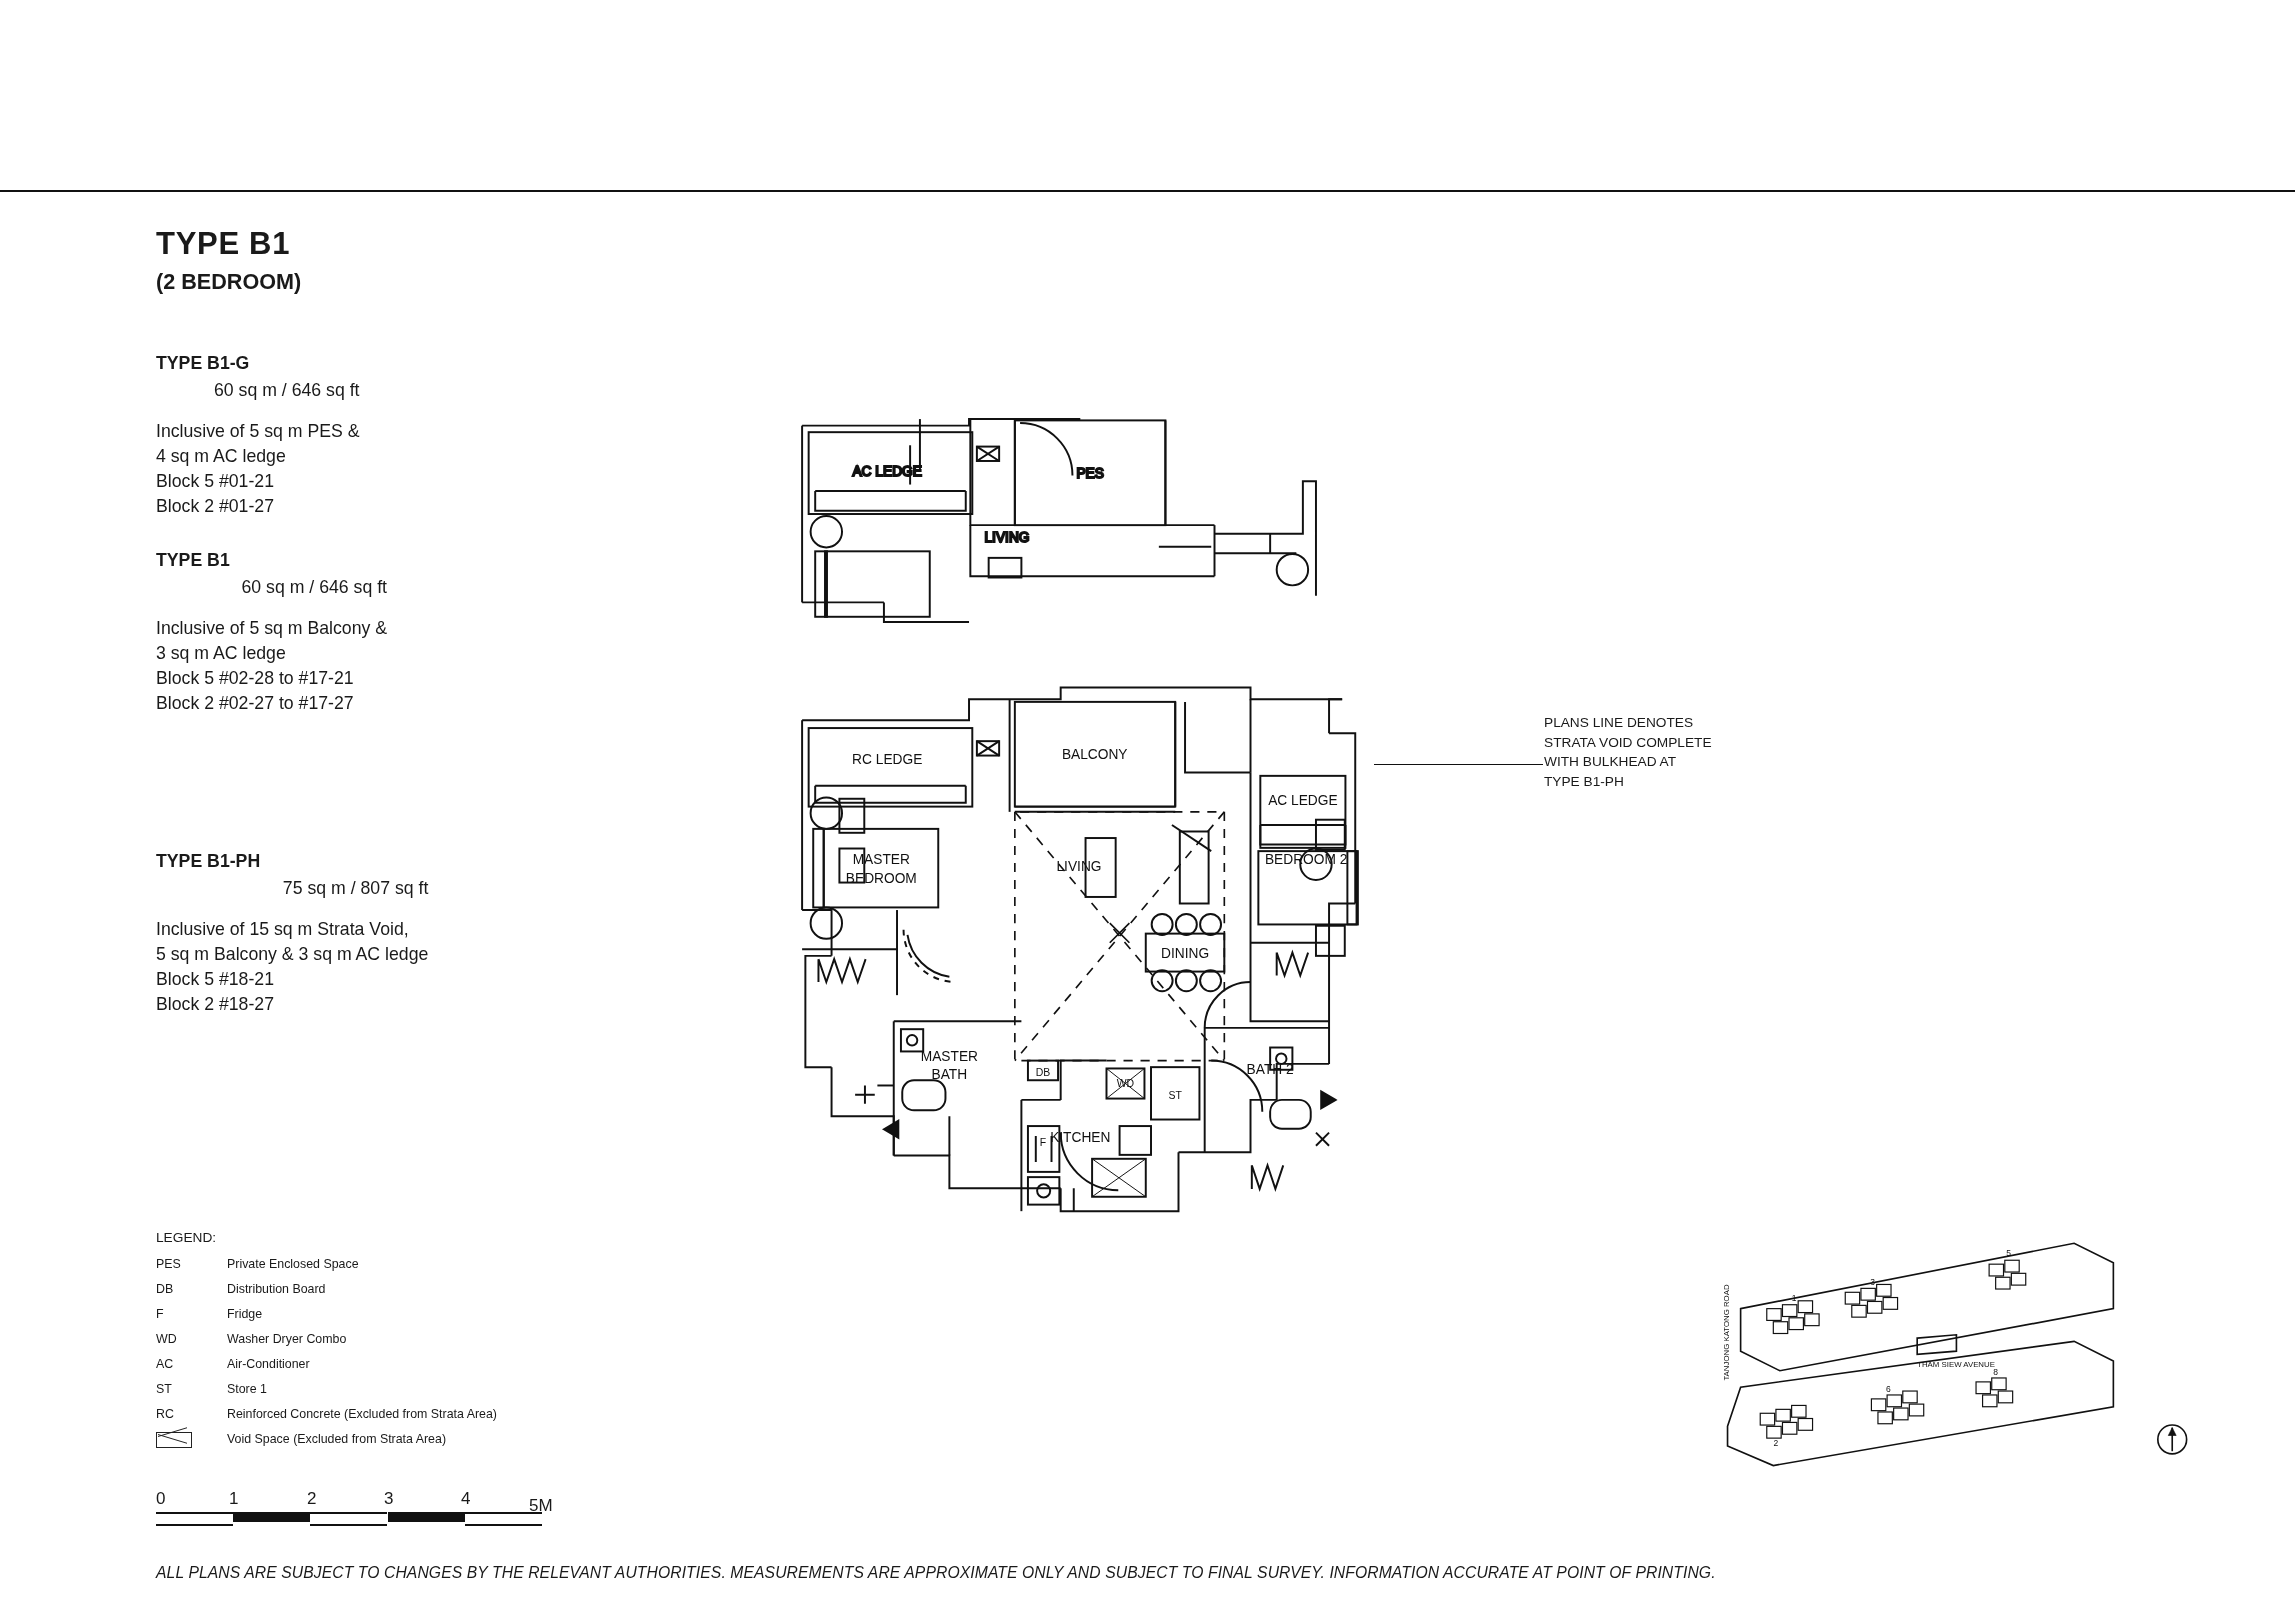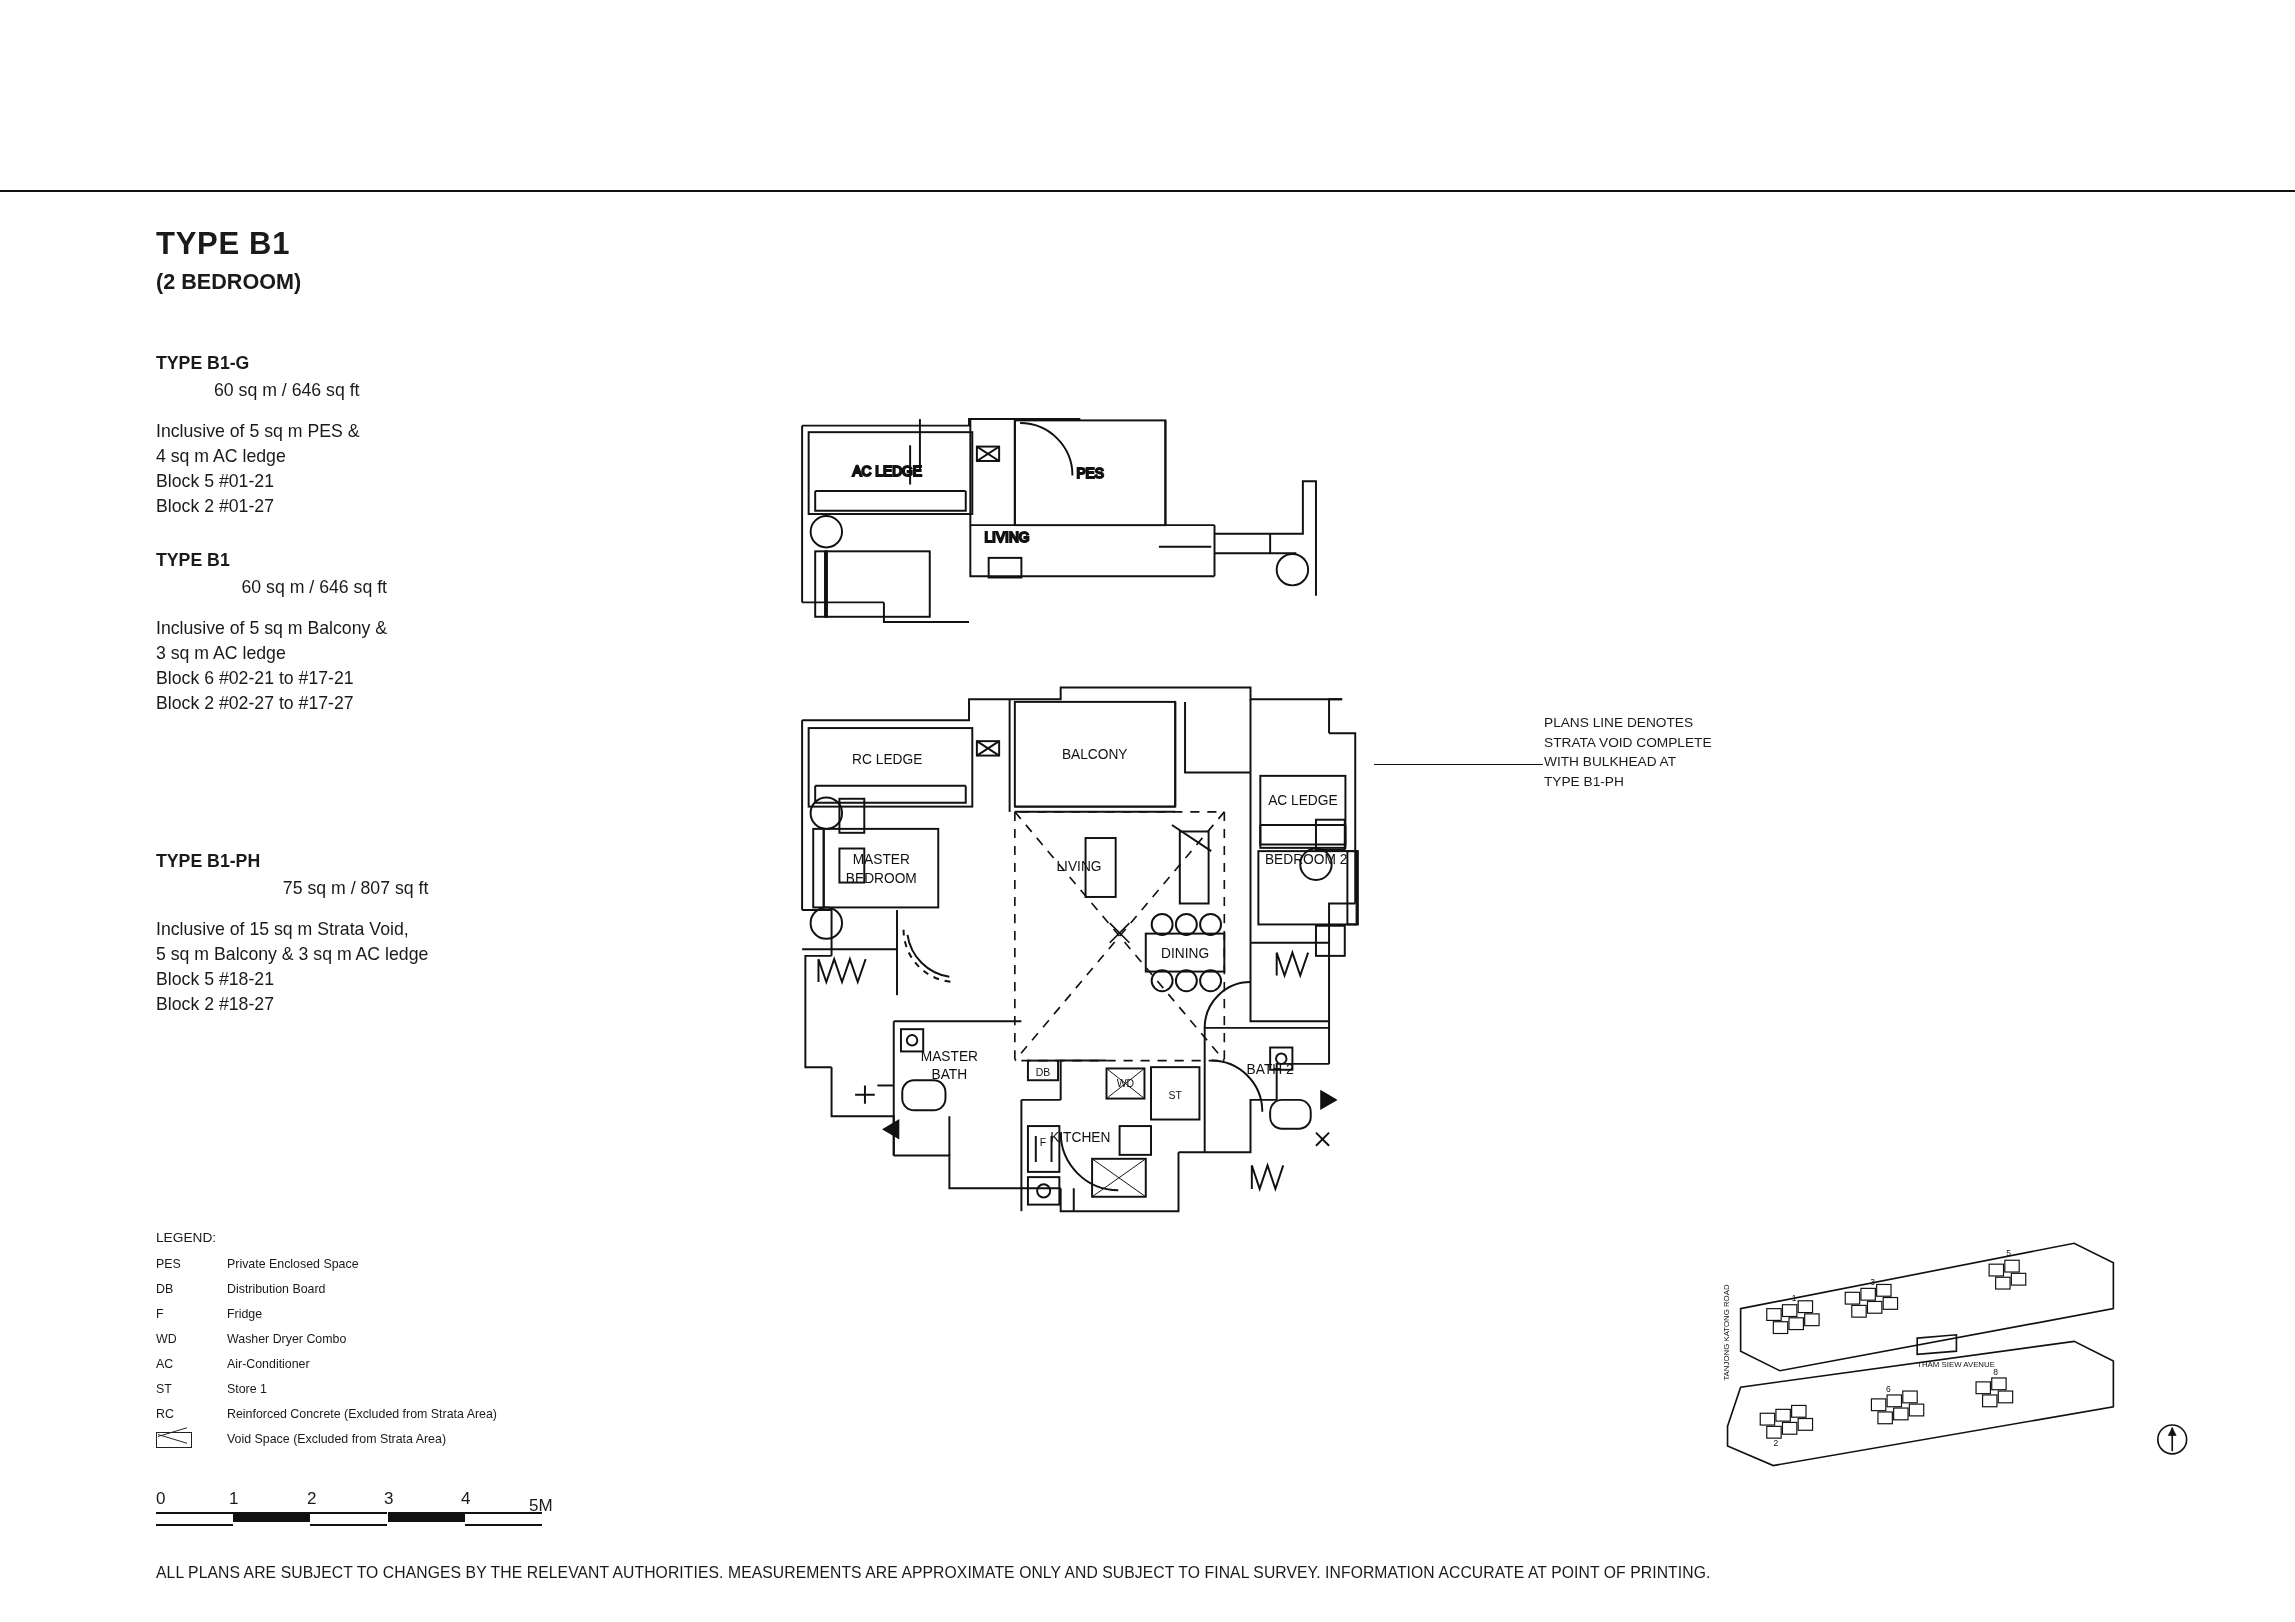--- a/index.html
+++ b/index.html
@@ -43,21 +43,21 @@
   
   #scalebar{left:156px;top:1489px;}
   #scalebar .nums{position:relative;height:19.6px;width:406px;font-size:17px;}
   #scalebar .nums span{position:absolute;top:0;}
   #scalebar .bar{position:relative;width:386px;height:9.2px;margin-top:3.9px;}
   #scalebar .seg{position:absolute;top:0;height:9.2px;width:77px;}
   #scalebar .seg.on{background:#111;}
   #scalebar .seg.off{background:#fff;border-top:2px solid #111;border-bottom:2px solid #111;}
 
   
-  #footer{left:156px;top:1564px;font-size:15.7px;letter-spacing:0.1px;}
+  #footer{left:156px;top:1564px;font-size:15.7px;font-style:italic;letter-spacing:0.1px;}
 
   
   #callout{left:1544px;top:713px;font-size:13.7px;line-height:19.6px;}
   #callout-line{left:1374px;top:764px;width:169px;height:1.3px;background:#111;}
 
   
   #plan{left:753px;top:406px;}
   #keyplan{left:1721px;top:1230px;}
 
   
@@ -80,21 +80,21 @@
   <div class="ln">4 sq m AC ledge</div>
   <div class="ln">Block 5 #01-21</div>
   <div class="ln">Block 2 #01-27</div>
 </div>
 
 <div class="spec" id="spec-b1">
   <div class="hd">TYPE B1</div>
   <div class="area">60 sq m / 646 sq ft</div>
   <div class="ln">Inclusive of 5 sq m Balcony &amp;</div>
   <div class="ln">3 sq m AC ledge</div>
-  <div class="ln">Block 6 #02-21 to #17-21</div>
+  <div class="ln">Block 5 #02-28 to #17-21</div>
   <div class="ln">Block 2 #02-27 to #17-27</div>
 </div>
 
 <div class="spec" id="spec-ph">
   <div class="hd">TYPE B1-PH</div>
   <div class="area">75 sq m / 807 sq ft</div>
   <div class="ln">Inclusive of 15 sq m Strata Void,</div>
   <div class="ln">5 sq m Balcony &amp; 3 sq m AC ledge</div>
   <div class="ln">Block 5 #18-21</div>
   <div class="ln">Block 2 #18-27</div>

